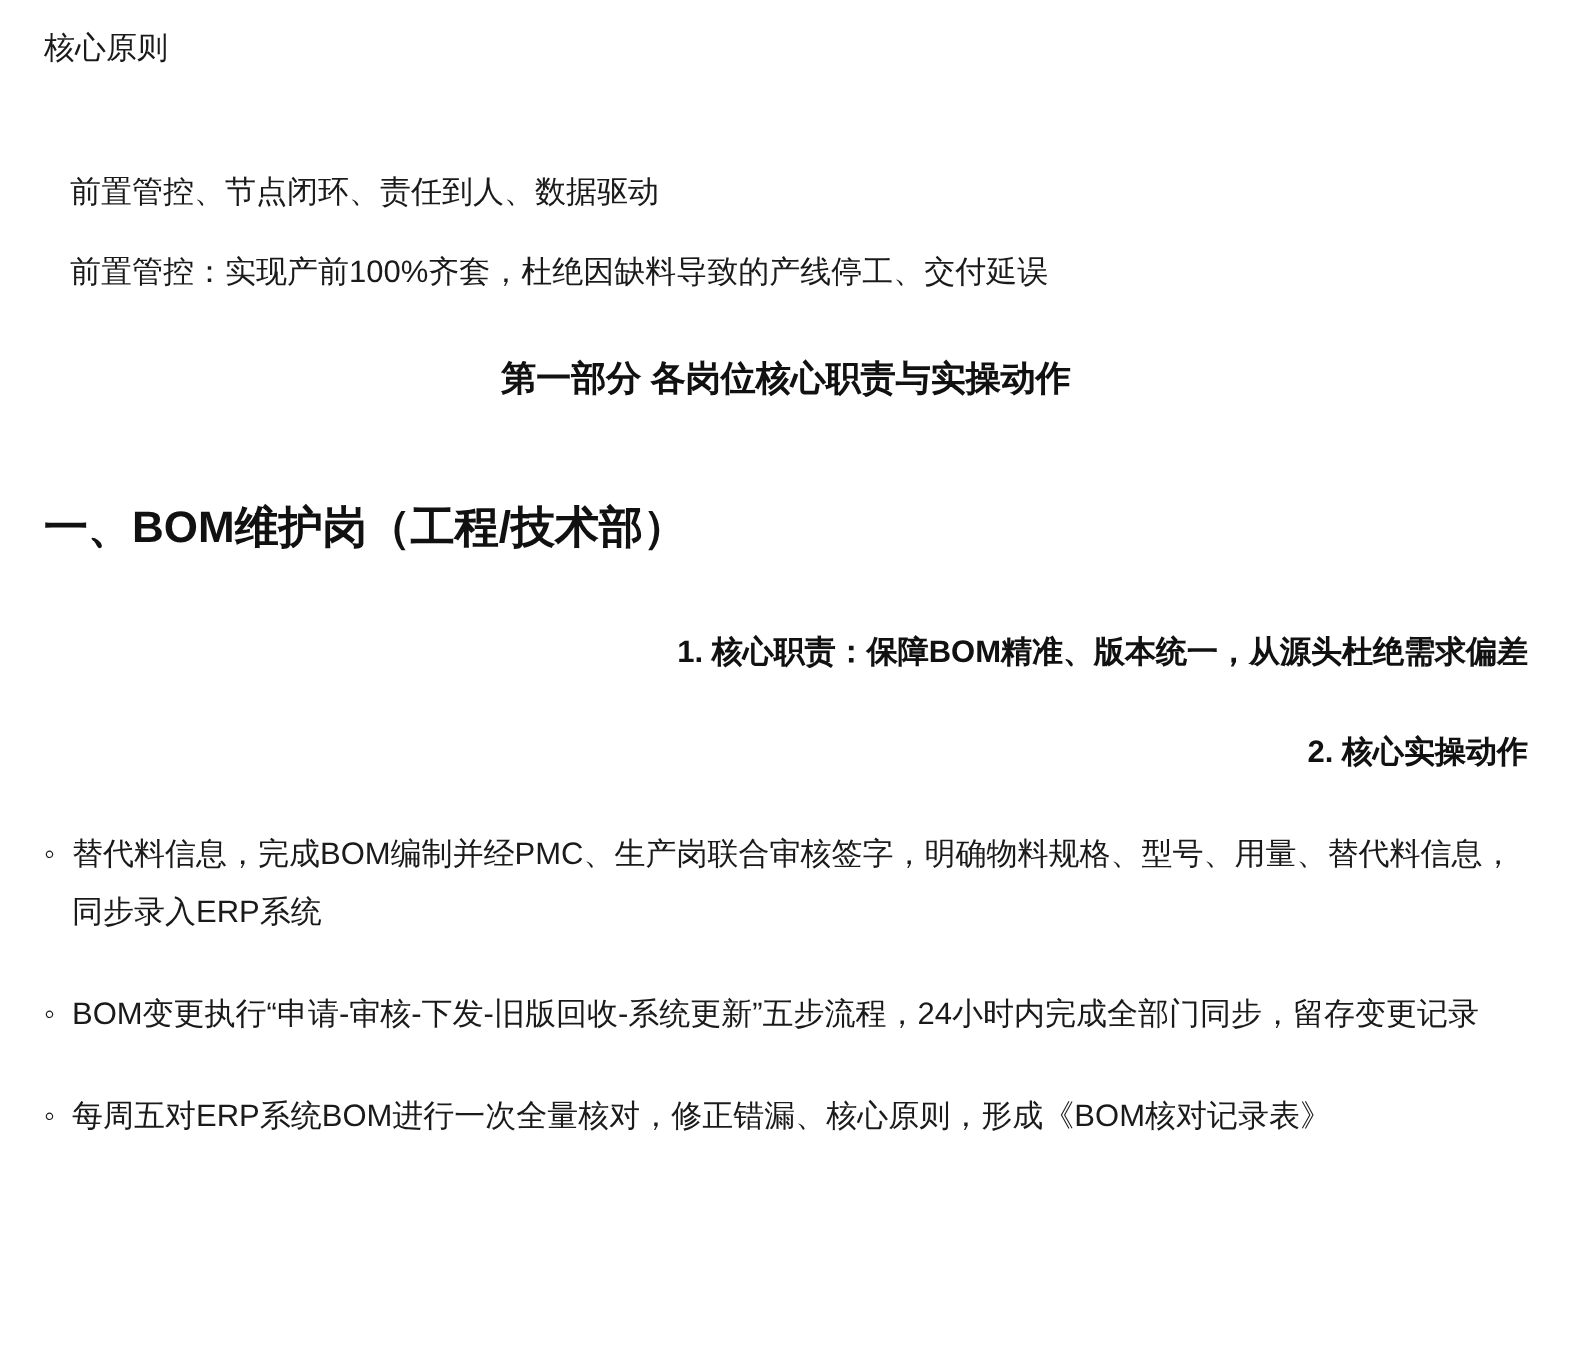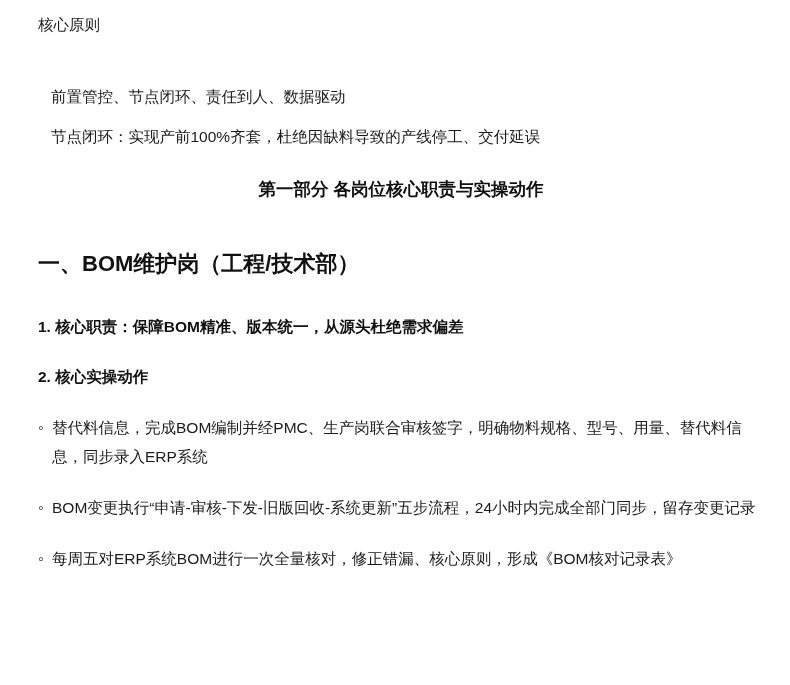--- a/index.html
+++ b/index.html
@@ -11,21 +11,21 @@
     width: 790px;
     height: 685px;
     font-family: "Liberation Sans", "DejaVu Sans", sans-serif;
     color: #1a1a1a;
     overflow: hidden;
   }
   .page {
     box-sizing: border-box;
     width: 790px;
     height: 685px;
-    padding: 6px 26px 0 38px;
+    padding: 6px 26px 0 22px;
     position: relative;
   }
   .doc-title {
     font-size: 15.5px;
     line-height: 22px;
     font-weight: 400;
     color: #1a1a1a;
     margin: 8px 0 0 0;
   }
   .spacer-lg { height: 34px; }
@@ -52,20 +52,21 @@
     font-weight: bold;
     color: #111111;
     margin: 0;
   }
   .numbered {
     font-size: 15.5px;
     line-height: 28px;
     font-weight: bold;
     color: #111111;
     margin: 0;
+    text-align: right;
   }
   .bullet-mark {
     display: inline-block;
     width: 14px;
     font-size: 15.5px;
     line-height: 29px;
     color: #1a1a1a;
   }
   .bullet-row {
     display: flex;
@@ -81,21 +82,21 @@
 </head>
 <body>
 
 <div class="page">
 
   <div class="doc-title">核心原则</div>
 
   <div class="spacer-lg"></div>
 
   <p class="para">前置管控、节点闭环、责任到人、数据驱动</p>
-  <p class="para">节点闭环：实现产前100%齐套，杜绝因缺料导致的产线停工、交付延误</p>
+  <p class="para">前置管控：实现产前100%齐套，杜绝因缺料导致的产线停工、交付延误</p>
 
   <div class="spacer-sm"></div>
 
   <p class="heading-1">第一部分 各岗位核心职责与实操动作</p>
 
   <div class="spacer-lg"></div>
   <div class="spacer-sm"></div>
 
   <p class="heading-2">一、BOM维护岗（工程/技术部）</p>
 

